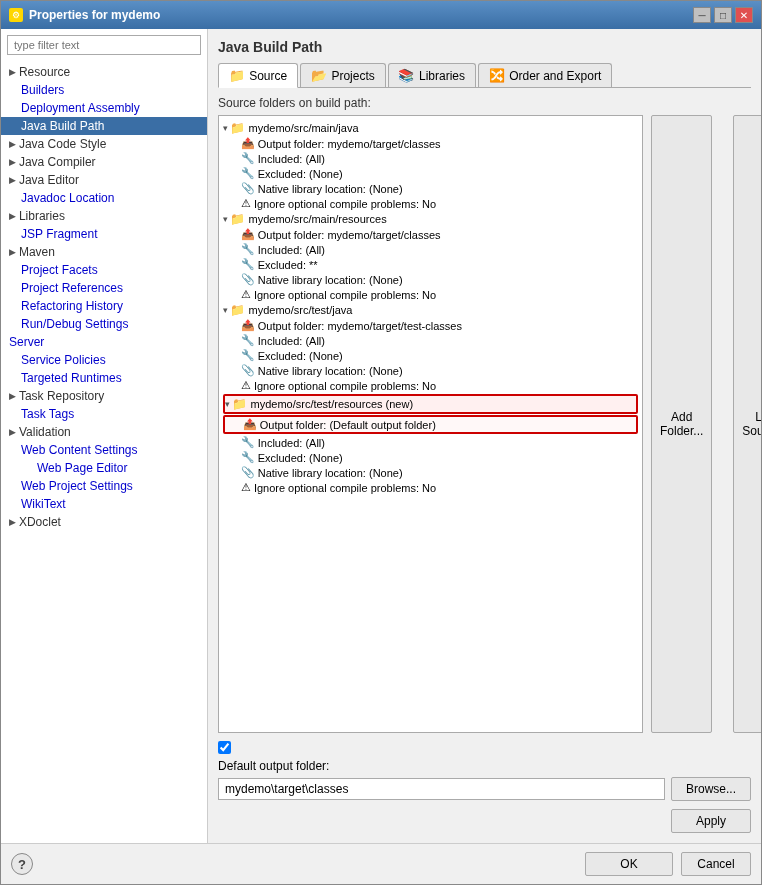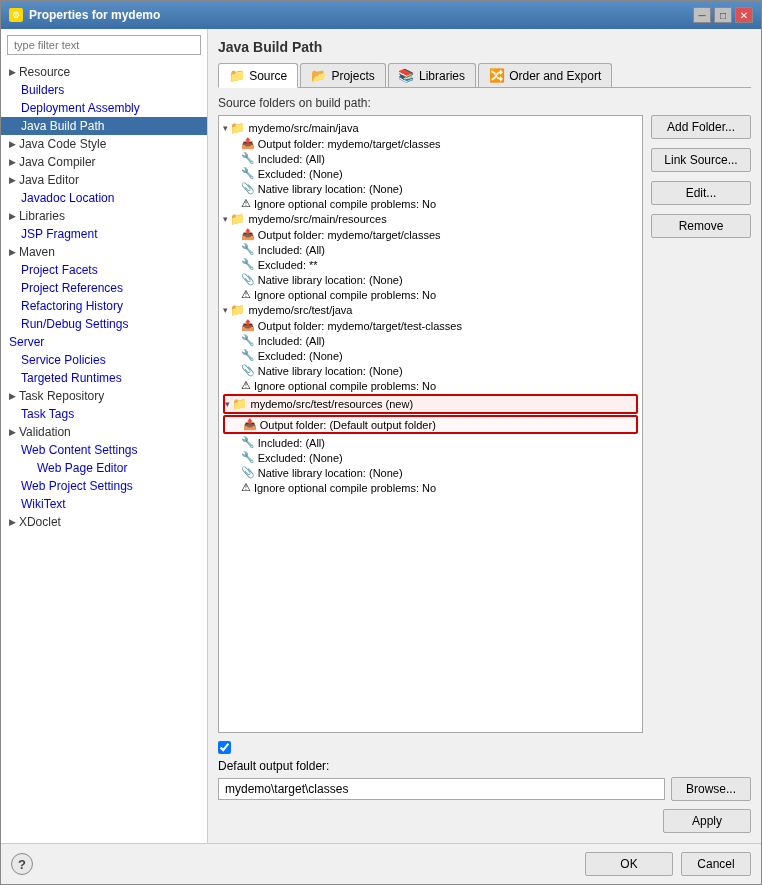--- a/index.html
+++ b/index.html
@@ -169,22 +169,22 @@
       display: flex;
       align-items: center;
       gap: 3px;
       white-space: nowrap;
       cursor: pointer;
     }
     .item-indent-1 { padding-left: 0px; }
     .item-indent-2 { padding-left: 18px; }
     .right-buttons {
       display: flex;
-      flex-direction: column;
-      gap: 9px;
+      flex-direction: row;
+      gap: 21px;
       width: 100px;
     }
     .btn {
       padding: 4px 8px;
       border: 1px solid #aaa;
       background: #e8e8e8;
       cursor: pointer;
       font-size: 12px;
       text-align: center;
       border-radius: 2px;
@@ -503,21 +503,21 @@
           <input type="checkbox" checked="" style="">
         </div>
         <div class="default-output-label">Default output folder:</div>
         <div class="output-row">
           <input class="output-input" type="text" value="mydemo\target\classes" style="">
           <button class="btn" style="width:80px;flex-shrink:0;">Browse...</button>
         </div>
       </div>
 
       <div style="display:flex; justify-content:flex-end; margin-top:8px;">
-        <button class="btn" style="width:88px;">Apply</button>
+        <button class="btn" style="width:80px;">Apply</button>
       </div>
     </div>
   </div>
 
   <div class="dialog-footer">
     <div class="footer-left">
       <div class="help-btn">?</div>
     </div>
     <div class="footer-right">
       <button class="btn" style="width:88px;">OK</button>

